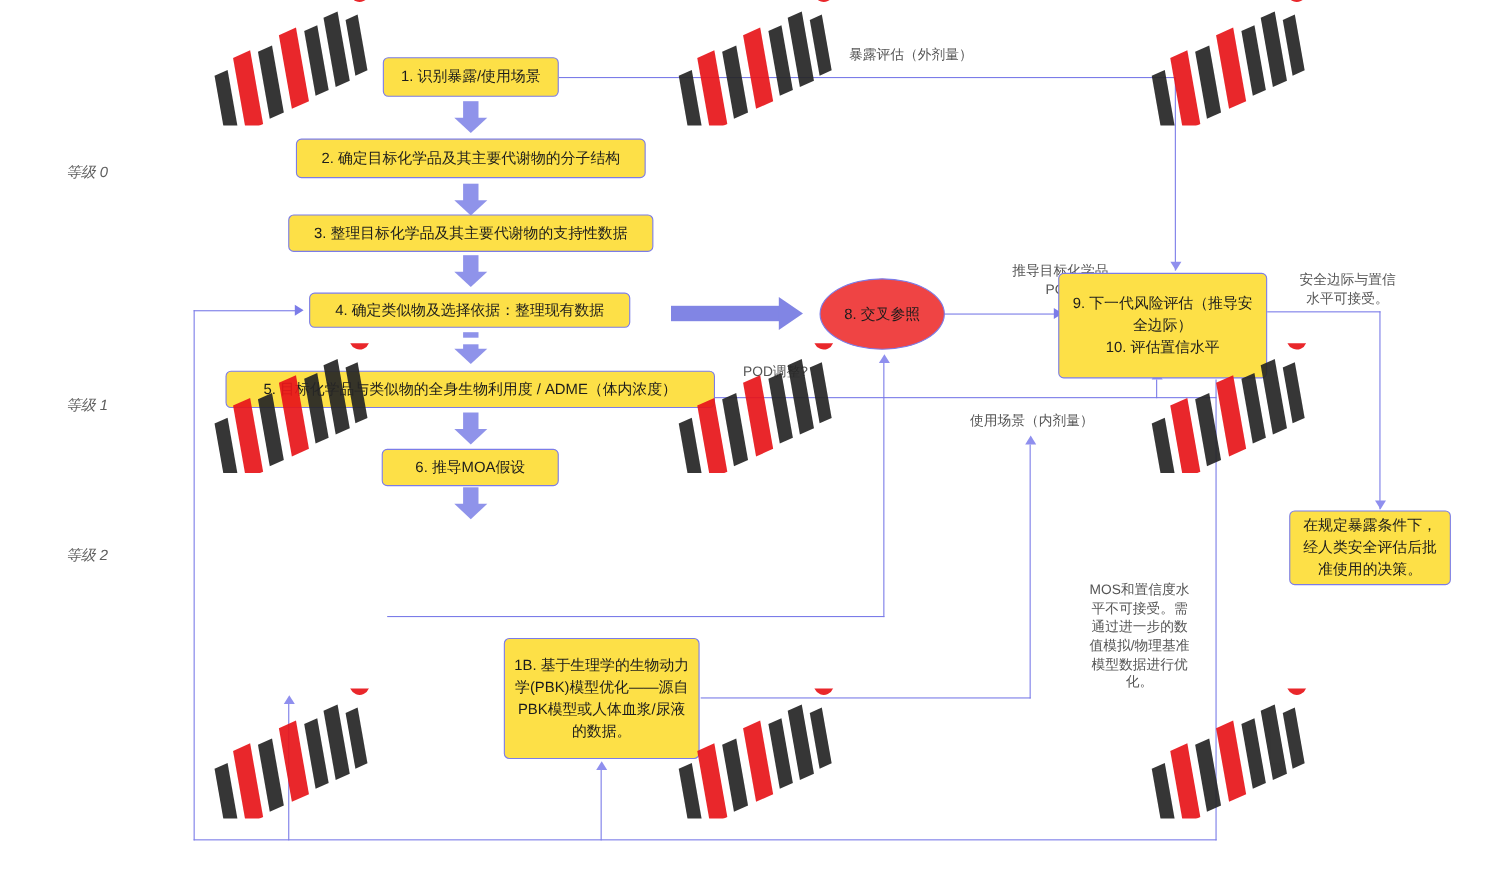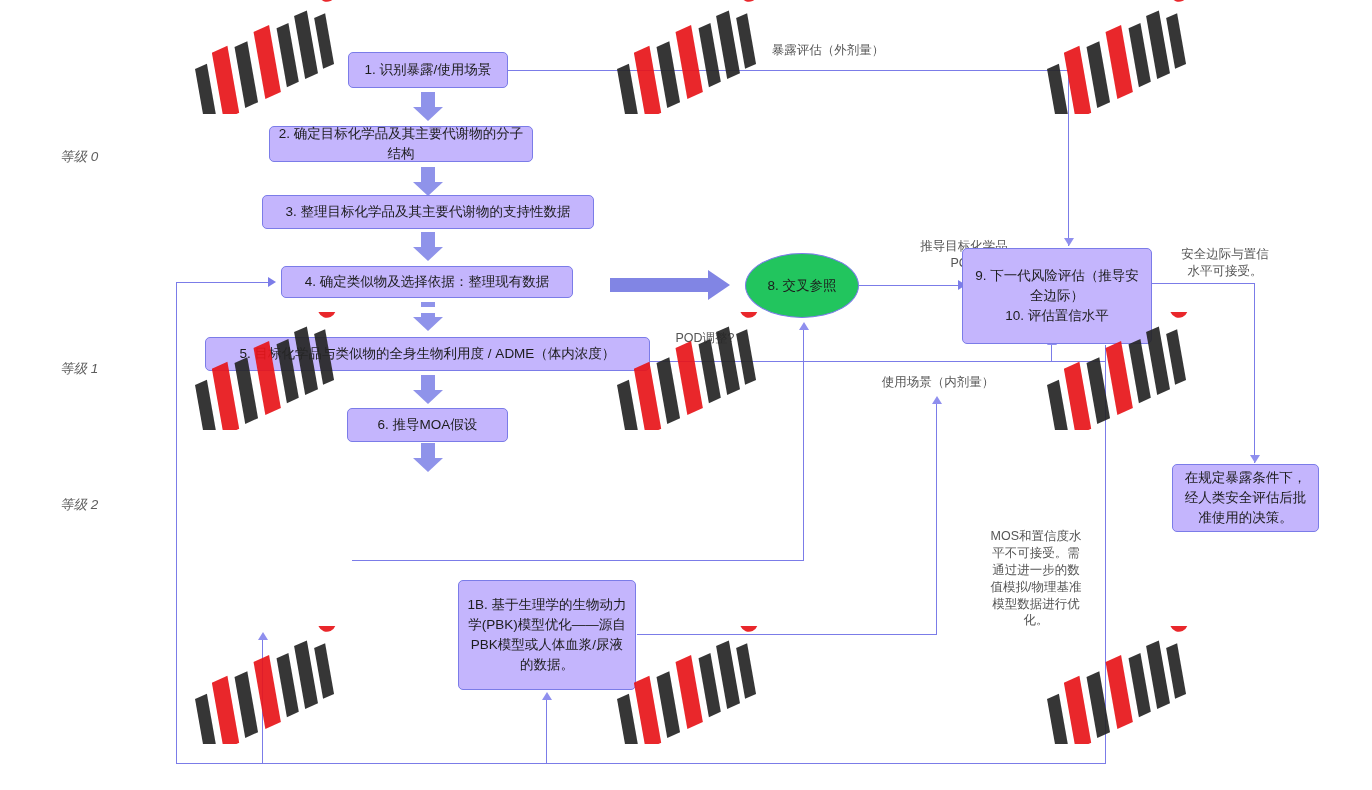--- a/index.html
+++ b/index.html
@@ -3,38 +3,38 @@
 <meta charset="utf-8">
 <style>
   html,body{margin:0;padding:0;background:#ffffff;}
   body{font-family:"Liberation Sans","DejaVu Sans",sans-serif;}
   #canvas{position:relative;width:1372px;height:790px;background:#fff;overflow:hidden;}
 
   
   .node{
     position:absolute;
     box-sizing:border-box;
-    background:#c4b5fd;
+    background:#fde047;
     border:1.6px solid #7b7ce8;
     border-radius:5px;
     color:#1c1c1c;
     font-size:13.5px;
     line-height:1.45;
     display:flex;
     align-items:center;
     justify-content:center;
     text-align:center;
     padding:3px 8px;
     z-index:6;
   }
   .node.multi{line-height:1.5;}
   .ellipse{
     position:absolute;
     box-sizing:border-box;
-    background:#22c55e;
+    background:#ef4444;
     border:1.6px solid #7b7ce8;
     border-radius:50%;
     display:flex;align-items:center;justify-content:center;
     font-size:13.5px;color:#1c1c1c;text-align:center;
     z-index:6;
   }
 
   
   .stage-label{
     position:absolute;
@@ -161,21 +161,21 @@
       <div class="head"></div>
   </div>
 
   <div class="fat-right" style="left:610px;top:270px;width:124px;height:30px;">
     <div class="shaft"></div>
       <div class="head"></div>
   </div>
 
   <div class="node" style="left:348px;top:52px;width:160px;height:36px;">1. 识别暴露/使用场景</div>
 
-  <div class="node" style="left:269px;top:126px;width:264px;height:36px;">2. 确定目标化学品及其主要代谢物的分子结构</div>
+  <div class="node" style="left:269px;top:126px;width:318px;height:36px;">2. 确定目标化学品及其主要代谢物的分子结构</div>
 
   <div class="node" style="left:262px;top:195px;width:332px;height:34px;">3. 整理目标化学品及其主要代谢物的支持性数据</div>
 
   <div class="node" style="left:281px;top:266px;width:292px;height:32px;">4. 确定类似物及选择依据：整理现有数据</div>
 
   <div class="node" style="left:205px;top:337px;width:445px;height:34px;">5. 目标化学品与类似物的全身生物利用度 / ADME（体内浓度）</div>
 
   <div class="node" style="left:347px;top:408px;width:161px;height:34px;">6. 推导MOA假设</div>
 
 

